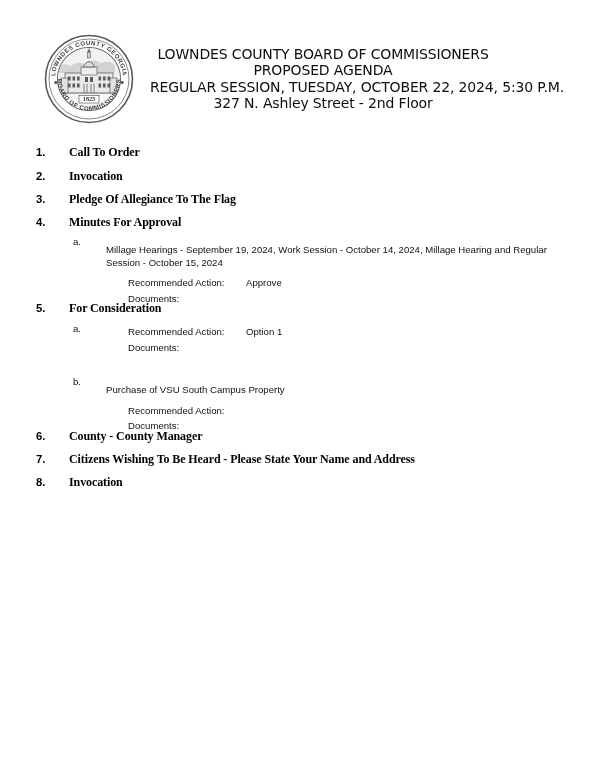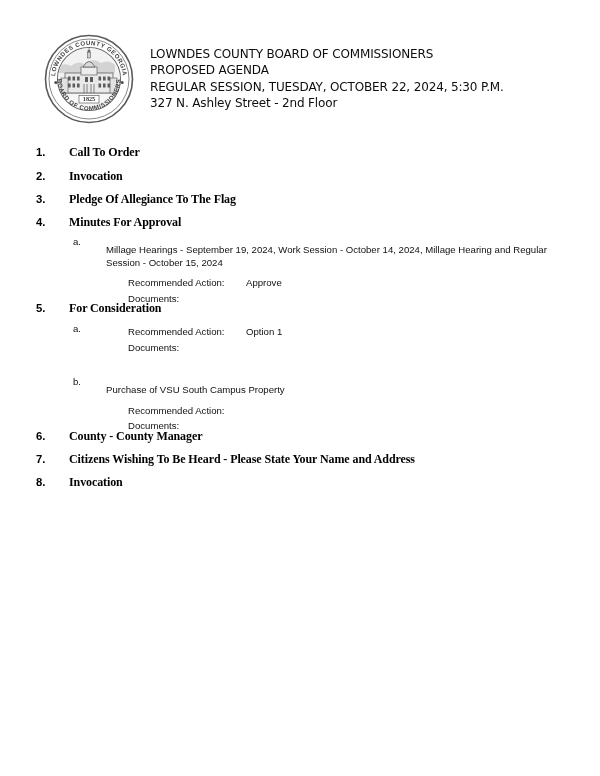--- a/index.html
+++ b/index.html
@@ -41,23 +41,23 @@
     width: 92px;
     height: 92px;
   }
   .seal svg { display: block; width: 92px; height: 92px; }
 
   .header-lines {
     position: absolute;
     left: 150px;
     top: 13px;
     width: 346px;
-    text-align: left;
+    text-align: center;
     font-family: "DejaVu Sans", "Liberation Sans", sans-serif;
-    font-size: 12px;
+    font-size: 14px;
     line-height: 16.4px;
     letter-spacing: -0.15px;
     color: #0d0d0d;
   }
   .header-lines div { white-space: nowrap; }
 
   
   .agenda {
     position: absolute;
     left: 0;

